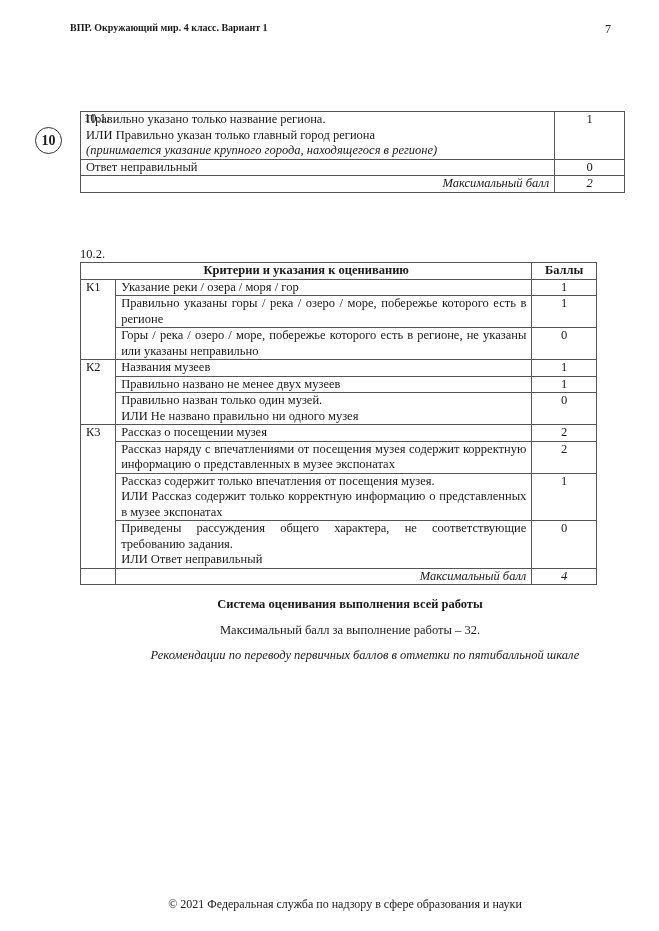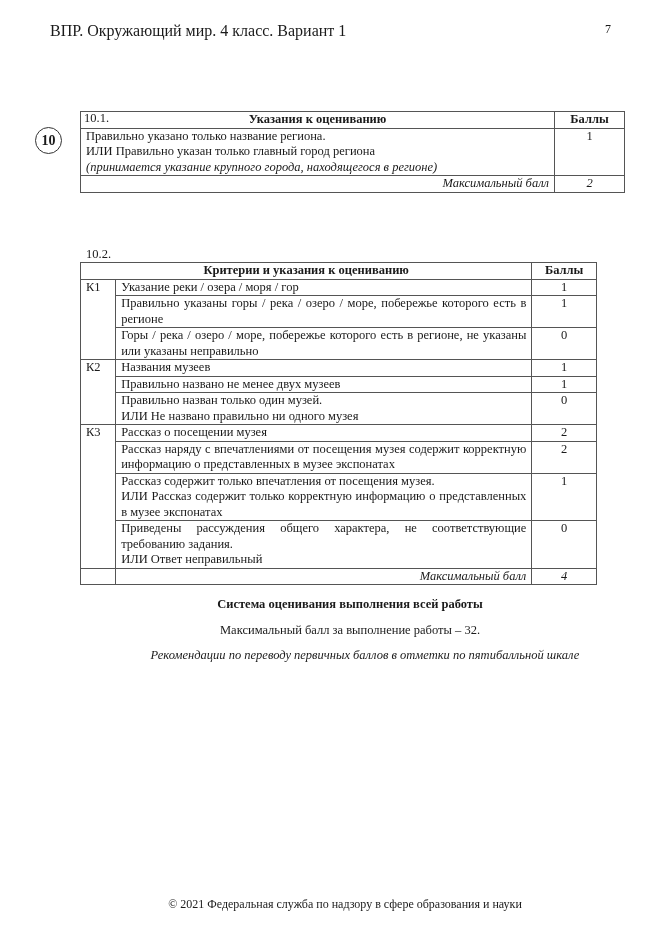--- a/index.html
+++ b/index.html
@@ -1,21 +1,21 @@
 <!DOCTYPE html>
 <html><head>
 <meta charset="utf-8">
 <style>
   html, body { margin: 0; padding: 0; background: #ffffff; }
   body {
     width: 659px; height: 931px; position: relative; overflow: hidden;
     font-family: "Liberation Serif", "DejaVu Serif", serif;
     color: #1a1a1a; font-size: 12.5px;
   }
-  .header-title { position: absolute; left: 50px; top: 22px; font-size: 16px; }
+  .header-title { position: absolute; left: 70px; top: 22px; font-size: 10px; font-weight: bold; }
   .page-num { position: absolute; left: 605px; top: 22px; font-size: 12px; }
   .task-circle {
     position: absolute; left: 35px; top: 103px; width: 25px; height: 25px;
     border: 1px solid #333; border-radius: 50%;
     font-weight: bold; font-size: 14px; text-align: center; line-height: 25px; margin-top: 24px;
   }
   .sub-label { position: absolute; font-size: 12.5px; }
   table { border-collapse: collapse; position: absolute; }
   td, th {
     border: 1px solid #555; padding: 0 5px; vertical-align: top;
@@ -44,40 +44,40 @@
 
 <div class="task-circle">10</div>
 
 <div class="sub-label" style="left:84px; top:111px;font-family:Liberation Serif, serif;">10.1.</div>
 <table class="t1">
   <colgroup>
       <col style="width:475px">
       <col style="width:70px">
     </colgroup>
   <tbody>
-      <tr>
-    <th>Указания к оцениванию</th>
-    <th>Баллы</th>
-  </tr>
   <tr>
     <td>
       <div>Правильно указано только название региона.</div>
       <div>ИЛИ Правильно указан только главный город региона</div>
       <div class="ital">(принимается указание крупного города, находящегося в регионе)</div>
     </td>
     <td class="pts">1</td>
   </tr>
   <tr>
+    <td>Ответ неправильный</td>
+    <td class="pts">0</td>
+  </tr>
+  <tr>
     <td class="right ital">Максимальный балл</td>
     <td class="pts ital">2</td>
   </tr>
 </tbody>
   </table>
 
-<div class="sub-label" style="left:86px; top:247px;">10.2.</div>
+<div class="sub-label" style="left:80px; top:247px;">10.2.</div>
 <table class="t2">
   <colgroup>
       <col style="width:36px">
       <col style="width:443px">
       <col style="width:66px">
     </colgroup>
   <tbody>
       <tr>
     <th colspan="2">Критерии и указания к оцениванию</th>
     <th>Баллы</th>

